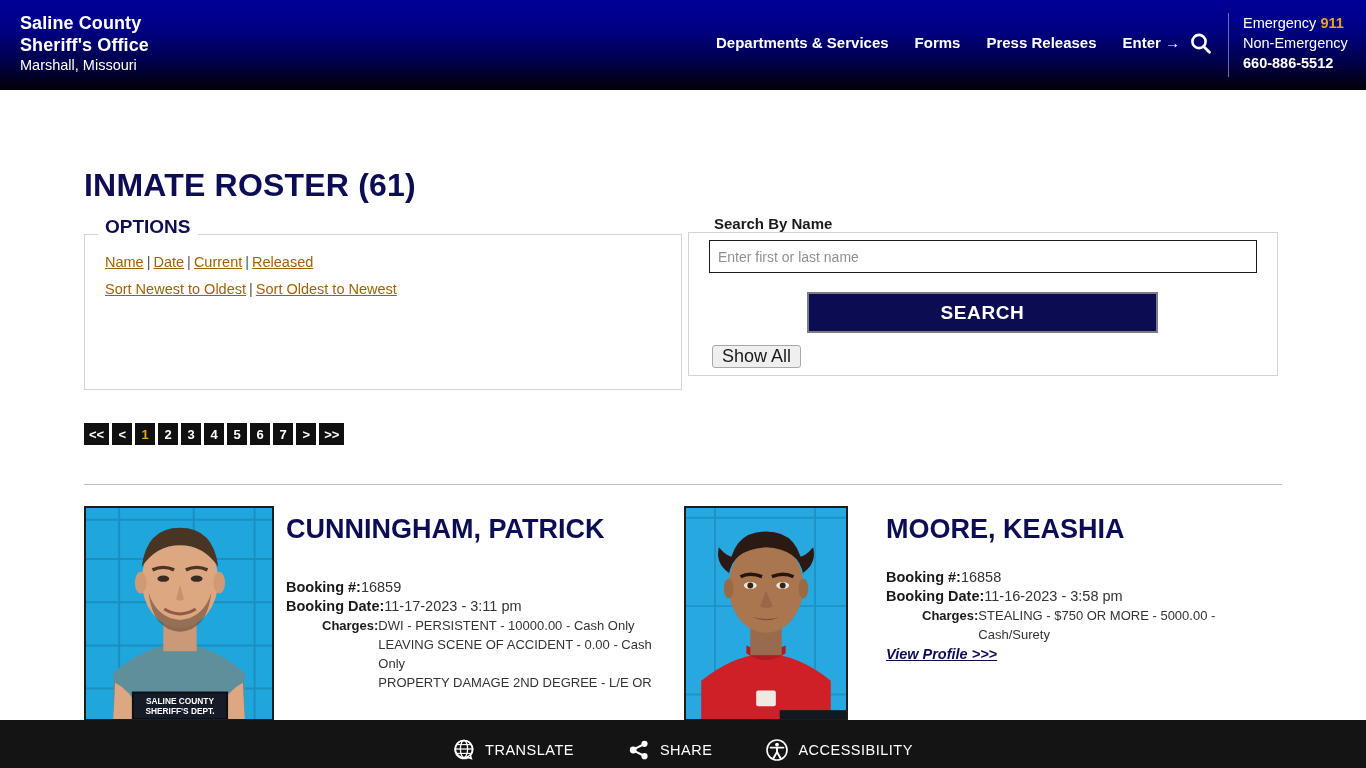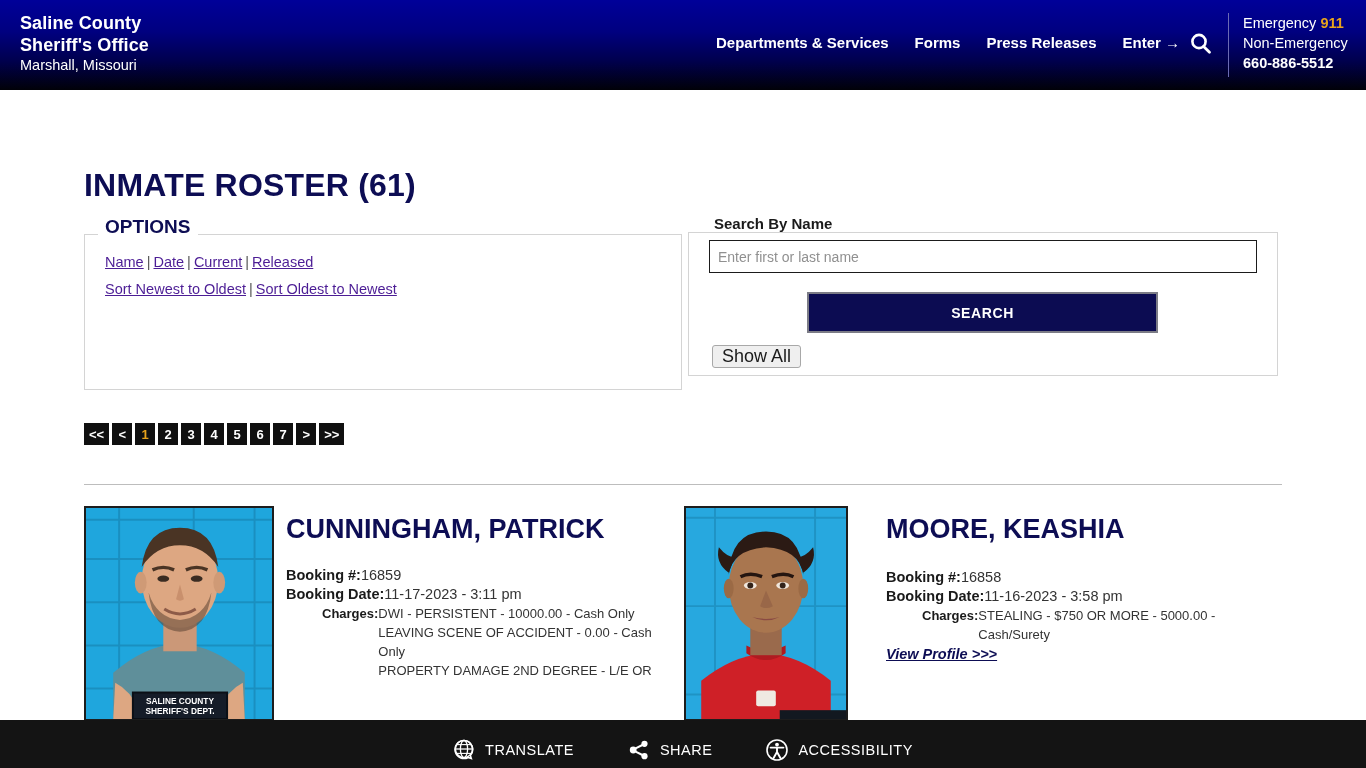--- a/index.html
+++ b/index.html
@@ -66,21 +66,21 @@
   }
   .options-legend {
     position: absolute; left: 98px; top: 216px;
     background: #ffffff; padding: 0 7px;
     font-size: 19px; font-weight: bold; color: #0d0d54;
   }
   .opt-row { position: absolute; left: 20px; font-size: 14.5px; color: #333; }
   .opt-row-1 { top: 19px; }
   .opt-row-2 { top: 46px; }
   .opt-link {
-    color: #4c1d95; text-decoration: underline; cursor: pointer; font-size: 14.5px;
+    color: #a16207; text-decoration: underline; cursor: pointer; font-size: 14.5px;
   }
   .opt-sep { color: #555; padding: 0 3px; }
 
   
   .search-box {
     position: absolute; left: 688px; top: 232px;
     width: 590px; height: 144px;
     border: 1px solid #d4d4d4;
   }
   .search-legend {
@@ -94,21 +94,21 @@
     border: 1px solid #1b1b1b;
     font-size: 14px; font-family: "Liberation Sans", sans-serif;
     padding: 0 8px; color: #222; background: #fff;
     outline: none;
   }
   .search-input::placeholder { color: #909090; }
   .search-submit {
     position: absolute; left: 807px; top: 292px;
     width: 351px; height: 41px;
     background: #0c0c52;
-    color: #ffffff; font-size: 14px; font-weight: bold;
+    color: #ffffff; font-size: 19px; font-weight: bold;
     letter-spacing: .6px;
     border: 2px solid #7c7c86;
     cursor: pointer;
     font-family: "Liberation Sans", sans-serif;
   }
   .show-all-btn {
     position: absolute; left: 712px; top: 345px;
     height: 23px; padding: 0 9px;
     background: #efefef; border: 1px solid #a8a8a8;
     border-radius: 3px;
@@ -154,21 +154,21 @@
   .mug svg { display: block; width: 100%; height: 100%; }
 
   .card-body { position: absolute; top: 6px; }
   .body-left  { left: 202px; width: 396px; }
   .body-right { left: 202px; width: 396px; }
 
   .inmate-name {
     font-size: 27px; font-weight: bold; color: #0d0d54;
     line-height: 1.32; margin: 0 0 20px 0;
   }
-  .inmate-name.two-line { margin-bottom: 18px; }
+  .inmate-name.two-line { margin-bottom: 30px; }
 
   .detail-line {
     font-size: 14.5px; color: #333333; line-height: 19px;
   }
   .detail-label { font-weight: bold; color: #1a1a1a; }
   .charges-block {
     font-size: 13px; color: #333333; line-height: 19px;
     display: flex;
     margin-left: 36px;
   }

